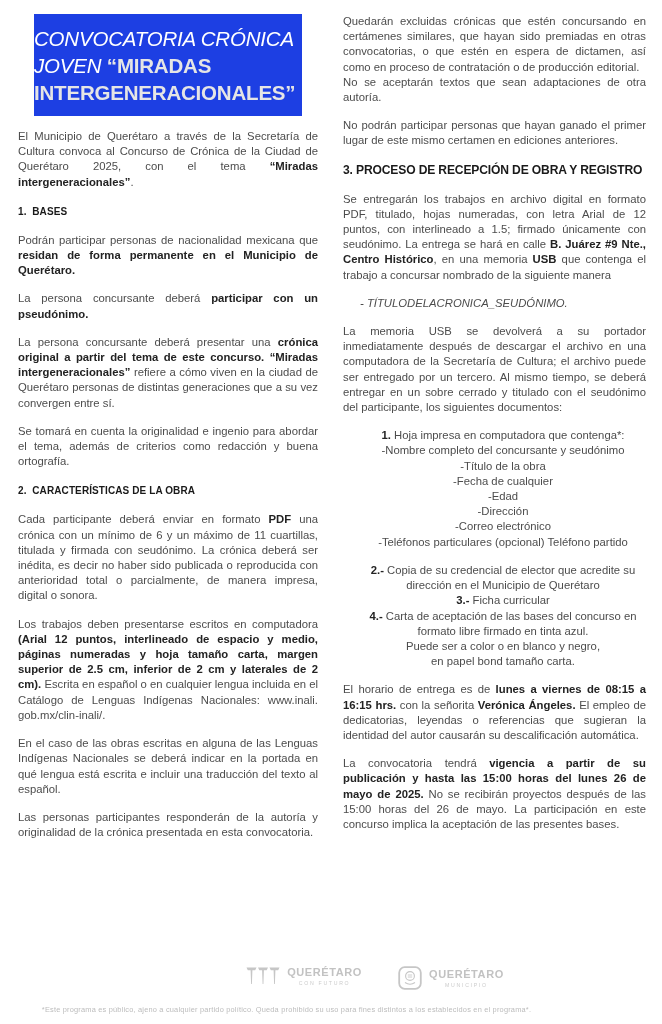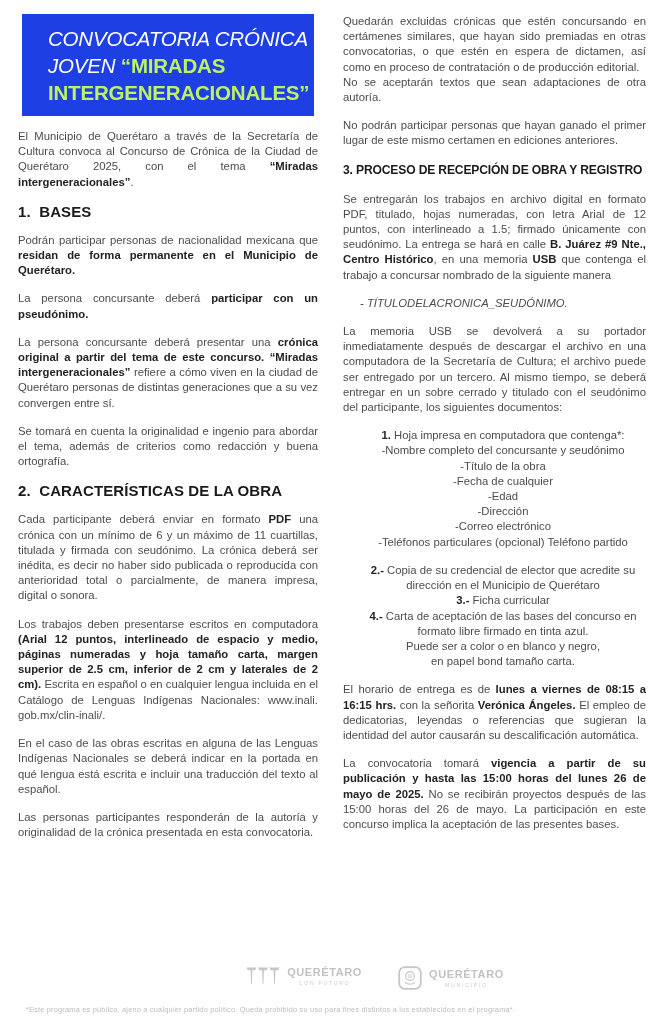--- a/index.html
+++ b/index.html
@@ -15,46 +15,46 @@
     position:absolute;top:14px;
     font-size:11.3px;line-height:15.2px;color:#4c4c4c;
   }
   .col-left{left:18px;width:300px;}
   .col-right{left:343px;width:303px;}
   .para{margin:0 0 13px;text-align:justify;}
   .para strong,.list strong{color:#232323;font-weight:700;}
   .banner{
     background:var(--banner-bg,#1d3fe3);
     color:var(--banner-text,#ffffff);
-    padding:11px 26px 10px;margin:0 4px 13px;
+    padding:11px 0 10px;margin:0 16px 13px;
     font-size:20.5px;line-height:27px;font-weight:700;
     letter-spacing:-0.2px;white-space:nowrap;overflow:hidden;
     text-align:left;
   }
   .banner .it{font-style:italic;font-weight:400;}
-  .banner strong{font-weight:800;font-style:normal;color:#bef264;}
+  .banner strong{font-weight:800;font-style:normal;color:#e5e5e5;}
   .sec-heading{
-    font-size:15px;line-height:17px;color:#1a1a1a;font-weight:800;
+    font-size:10px;line-height:17px;color:#1a1a1a;font-weight:800;
     margin:2px 0 13px;letter-spacing:0.1px;text-align:left;
   }
   .sec-heading-sm{
     font-size:12.1px;letter-spacing:-0.15px;white-space:nowrap;overflow:hidden;
   }
   .indent{margin-left:17px;text-align:left;font-style:italic;}
   .list{margin:0 0 13px 17px;text-align:center;}
   .footer{
     position:absolute;left:0;top:966px;width:662px;
     display:flex;justify-content:center;align-items:flex-start;gap:36px;margin-left:44px;
   }
   .logo{display:flex;align-items:center;gap:7px;color:#c4c4c4;}
   .logo-text{display:flex;flex-direction:column;align-items:center;}
   .logo-name{font-weight:700;font-size:11px;letter-spacing:0.6px;color:#c2c2c2;}
   .logo-tagline{font-size:5.2px;letter-spacing:1.7px;color:#cccccc;margin-top:1.5px;}
   .fineprint{
-    position:absolute;left:0;top:1005px;width:541px;text-align:center;
+    position:absolute;left:16px;top:1005px;width:541px;text-align:center;
     font-size:7.4px;letter-spacing:0.2px;color:#bcbcbc;
   }
   svg{display:block;}
 </style>
 </head>
 <body>
 
 <div class="page">
 
   <div class="col col-left">
@@ -75,21 +75,21 @@
   <div class="col col-right">
       <p class="para"><span>Quedarán excluidas crónicas que estén concursando en certámenes similares, que hayan sido premiadas en otras convocatorias, o que estén en espera de dictamen, así como en proceso de contratación o de producción editorial.</span><br><span>No se aceptarán textos que sean adaptaciones de otra autoría.</span></p>
       <p class="para"><span>No podrán participar personas que hayan ganado el primer lugar de este mismo certamen en ediciones anteriores.</span></p>
       <h2 class="sec-heading sec-heading-sm"><span>3. PROCESO DE RECEPCIÓN DE OBRA Y REGISTRO</span></h2>
       <p class="para"><span>Se entregarán los trabajos en archivo digital en formato PDF, titulado, hojas numeradas, con letra Arial de 12 puntos, con interlineado a 1.5; firmado únicamente con seudónimo. La entrega se hará en calle </span><strong>B. Juárez #9 Nte., Centro Histórico</strong><span>, en una memoria </span><strong>USB</strong><span> que contenga el trabajo a concursar nombrado de la siguiente manera</span></p>
       <p class="para indent"><span>- TÍTULODELACRONICA_SEUDÓNIMO.</span></p>
       <p class="para"><span>La memoria USB se devolverá a su portador inmediatamente después de descargar el archivo en una computadora de la Secretaría de Cultura; el archivo puede ser entregado por un tercero. Al mismo tiempo, se deberá entregar en un sobre cerrado y titulado con el seudónimo del participante, los siguientes documentos:</span></p>
       <p class="list"><strong>1.</strong><span> Hoja impresa en computadora que contenga*:</span><br><span>-Nombre completo del concursante y seudónimo</span><br><span>-Título de la obra</span><br><span>-Fecha de cualquier</span><br><span>-Edad</span><br><span>-Dirección</span><br><span>-Correo electrónico</span><br><span>-Teléfonos particulares (opcional) Teléfono partido</span></p>
       <p class="list"><strong>2.-</strong><span> Copia de su credencial de elector que acredite su dirección en el Municipio de Querétaro</span><br><strong>3.-</strong><span> Ficha curricular</span><br><strong>4.-</strong><span> Carta de aceptación de las bases del concurso en formato libre firmado en tinta azul.</span><br><span>Puede ser a color o en blanco y negro,</span><br><span>en papel bond tamaño carta.</span></p>
       <p class="para"><span>El horario de entrega es de </span><strong>lunes a viernes de 08:15 a 16:15 hrs.</strong><span> con la señorita </span><strong>Verónica Ángeles.</strong><span>  El empleo de dedicatorias, leyendas o referencias que sugieran la identidad del autor causarán su descalificación automática.</span></p>
-      <p class="para"><span>La convocatoria tomará </span><strong>vigencia a partir de su publicación y hasta las 15:00 horas del lunes 26 de mayo de 2025.</strong><span> No se recibirán proyectos después de las 15:00 horas del 26 de mayo. La participación en este concurso implica la aceptación de las presentes bases.</span></p>
+      <p class="para"><span>La convocatoria tendrá </span><strong>vigencia a partir de su publicación y hasta las 15:00 horas del lunes 26 de mayo de 2025.</strong><span> No se recibirán proyectos después de las 15:00 horas del 26 de mayo. La participación en este concurso implica la aceptación de las presentes bases.</span></p>
     </div>
 
   <div class="footer">
     <div class="logo">
       <span>
         <svg width="34" height="18" viewBox="0 0 34 18" aria-hidden="true">
           <g fill="#c6c6c6">
             <path d="M0.5,0.5 H10.5 L9.2,3.2 H6.4 L5.9,17 H5.1 L4.6,3.2 H1.8 Z"></path>
             <path d="M12,0.5 H22 L20.7,3.2 H17.9 L17.4,17 H16.6 L16.1,3.2 H13.3 Z"></path>
             <path d="M23.5,0.5 H33.5 L32.2,3.2 H29.4 L28.9,17 H28.1 L27.6,3.2 H24.8 Z"></path>

